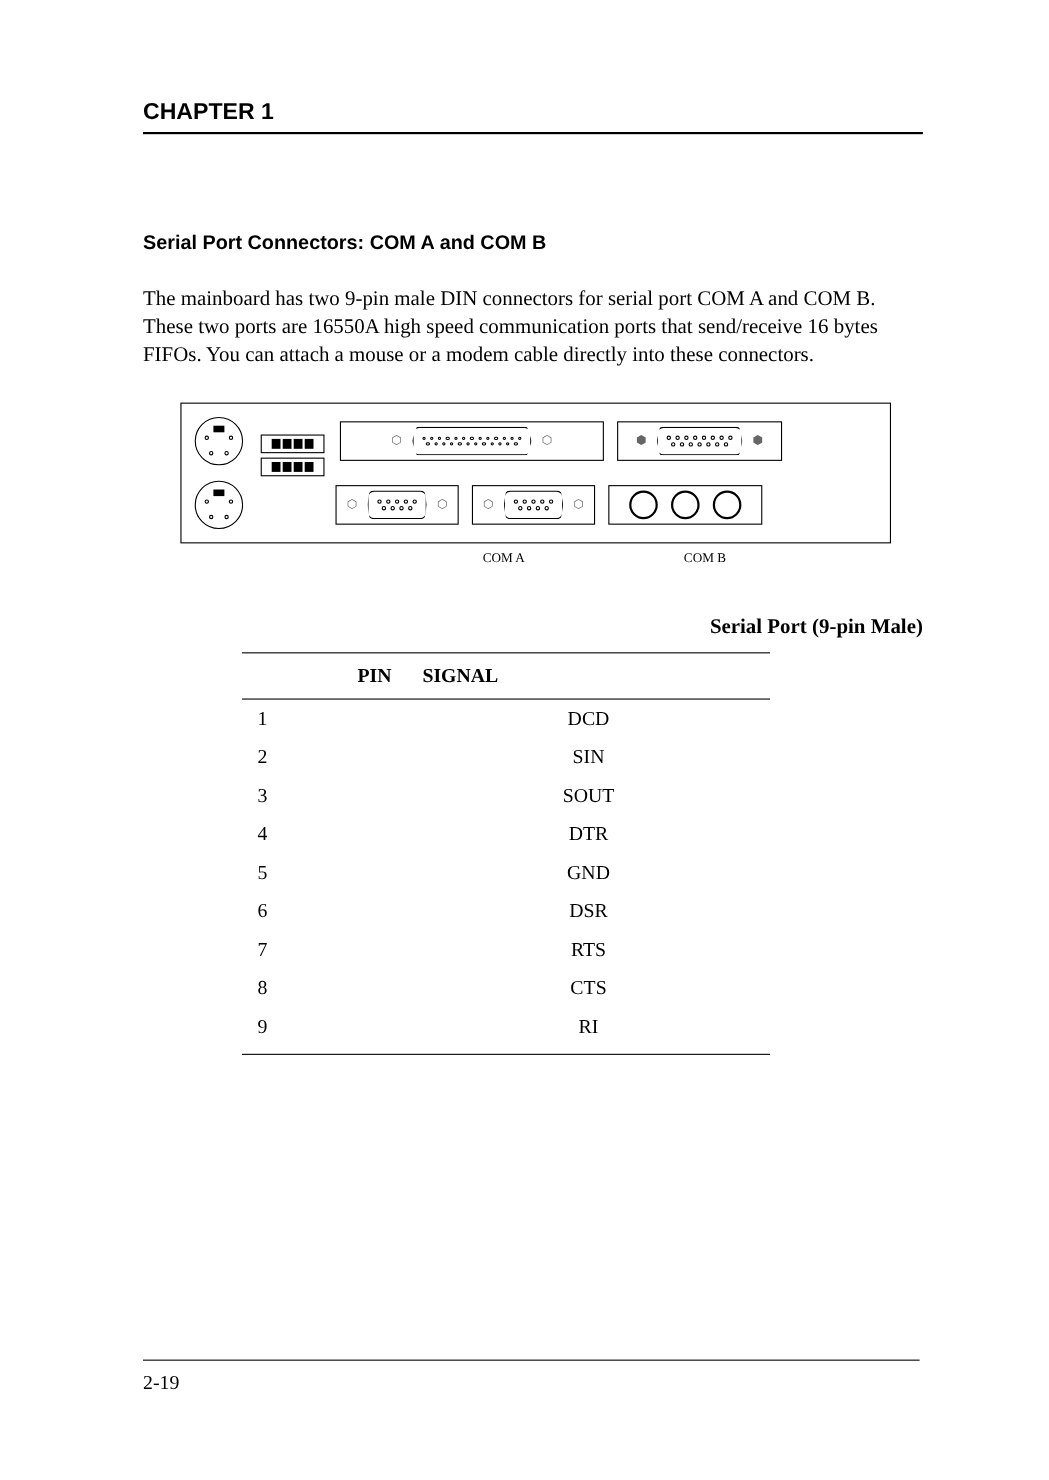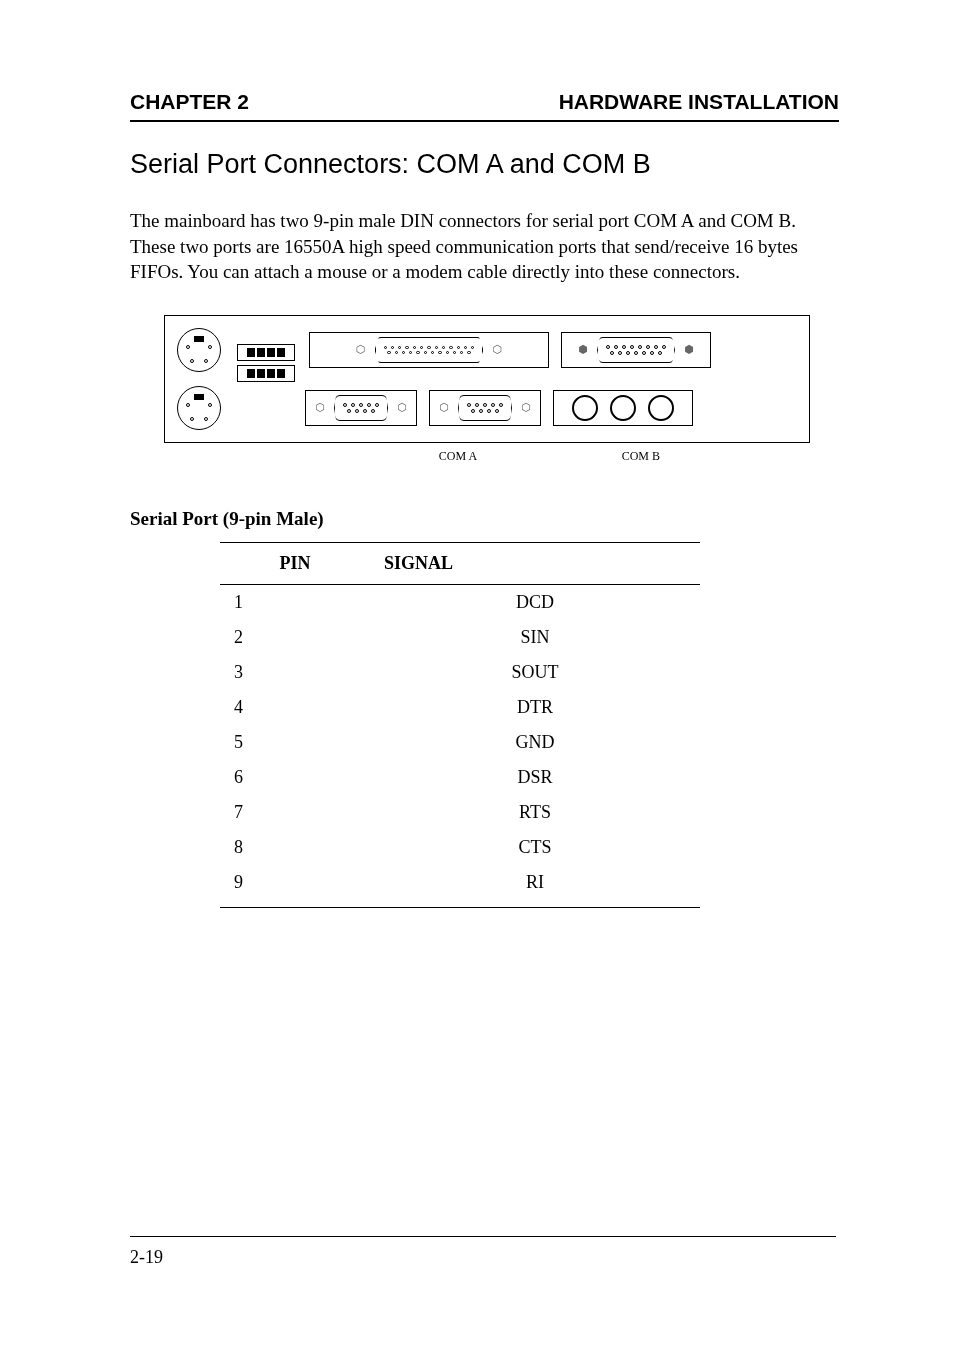--- a/index.html
+++ b/index.html
@@ -15,23 +15,23 @@
     align-items: baseline;
     font-weight: 700;
     font-size: 21px;
   }
   .hr {
     border: none;
     border-top: 2px solid #000;
     margin-top: 6px;
   }
   .section-title {
-    font-weight: 400;
-    font-size: 27px;
-    margin-top: 27px;
+    font-weight: 700;
+    font-size: 18px;
+    margin-top: 88px;
   }
   .body-text {
     font-family: "Times New Roman", Times, serif;
     font-size: 19px;
     line-height: 1.35;
     margin-top: 28px;
     max-width: 710px;
   }
 
   
@@ -82,41 +82,40 @@
   
   .pins-title {
     font-family: "Times New Roman", Times, serif; font-weight:700; font-size:19px;
     margin: 40px 0 14px 0;
   }
   .pin-table {
     width: 480px; margin-left:90px; border-collapse: collapse;
     font-family: "Times New Roman", Times, serif; font-size:18px;
   }
   .pin-table th {
-    text-align: center; font-weight:700; padding: 10px 14px;
+    text-align: right; font-weight:700; padding: 10px 14px;
   }
   .pin-table th.sig { text-align:left; width:330px; }
   .pin-table td { padding: 7px 14px; }
   .pin-table td.sig { text-align:center; }
   .pin-table .headrow { border-top:1.3px solid #000; border-bottom:1.3px solid #000; }
   .pin-table .lastrow td { padding-bottom:14px; }
   .pin-table .bottom-border { border-bottom:1.3px solid #000; }
 
   .footer {
     position:absolute; left:130px; width:706px; top:1236px;
   }
   .footer .hr2 { border:none; border-top:1.3px solid #000; }
   .footer .pg { font-family:"Times New Roman",Times,serif; font-size:18px; margin-top:10px; }
 </style>
 </head>
 <body>
 
 <div class="header-row">
-  <span>CHAPTER 2</span>
-  <span>HARDWARE INSTALLATION</span>
+  <span>CHAPTER 1</span>
 </div>
 <hr class="hr">
 
 <h2 class="section-title">Serial Port Connectors:  COM A and COM B</h2>
 
 <p class="body-text">The mainboard has two 9-pin male DIN connectors for serial port COM A and COM B.  These two ports are 16550A high speed communication ports that send/receive 16 bytes FIFOs.  You can attach a mouse or a modem cable directly into these connectors.</p>
 
 <div class="panel-wrap">
   <div class="panel">
 
@@ -271,21 +270,21 @@
 <style>
   
   .pins-title { }
 </style>
 
 <style>.pins-title{margin-bottom:10px;}</style>
 <style>.pins-title::after{content:"";}</style>
 <style>.pins-title{}</style>
 <style>.pins-title{letter-spacing:0;}</style>
 
-<style>.pins-title{display:block;}</style>
+<style>.pins-title{display:block;text-align:right;}</style>
 
 <style>
   .pins-title{font-family:"Times New Roman",Times,serif;font-weight:700;font-size:19px;margin:44px 0 12px 0;}
 </style>
 
 <table class="pin-table">
   <tbody>
       <tr class="headrow">
     <th>PIN</th>
     <th class="sig">SIGNAL</th>

